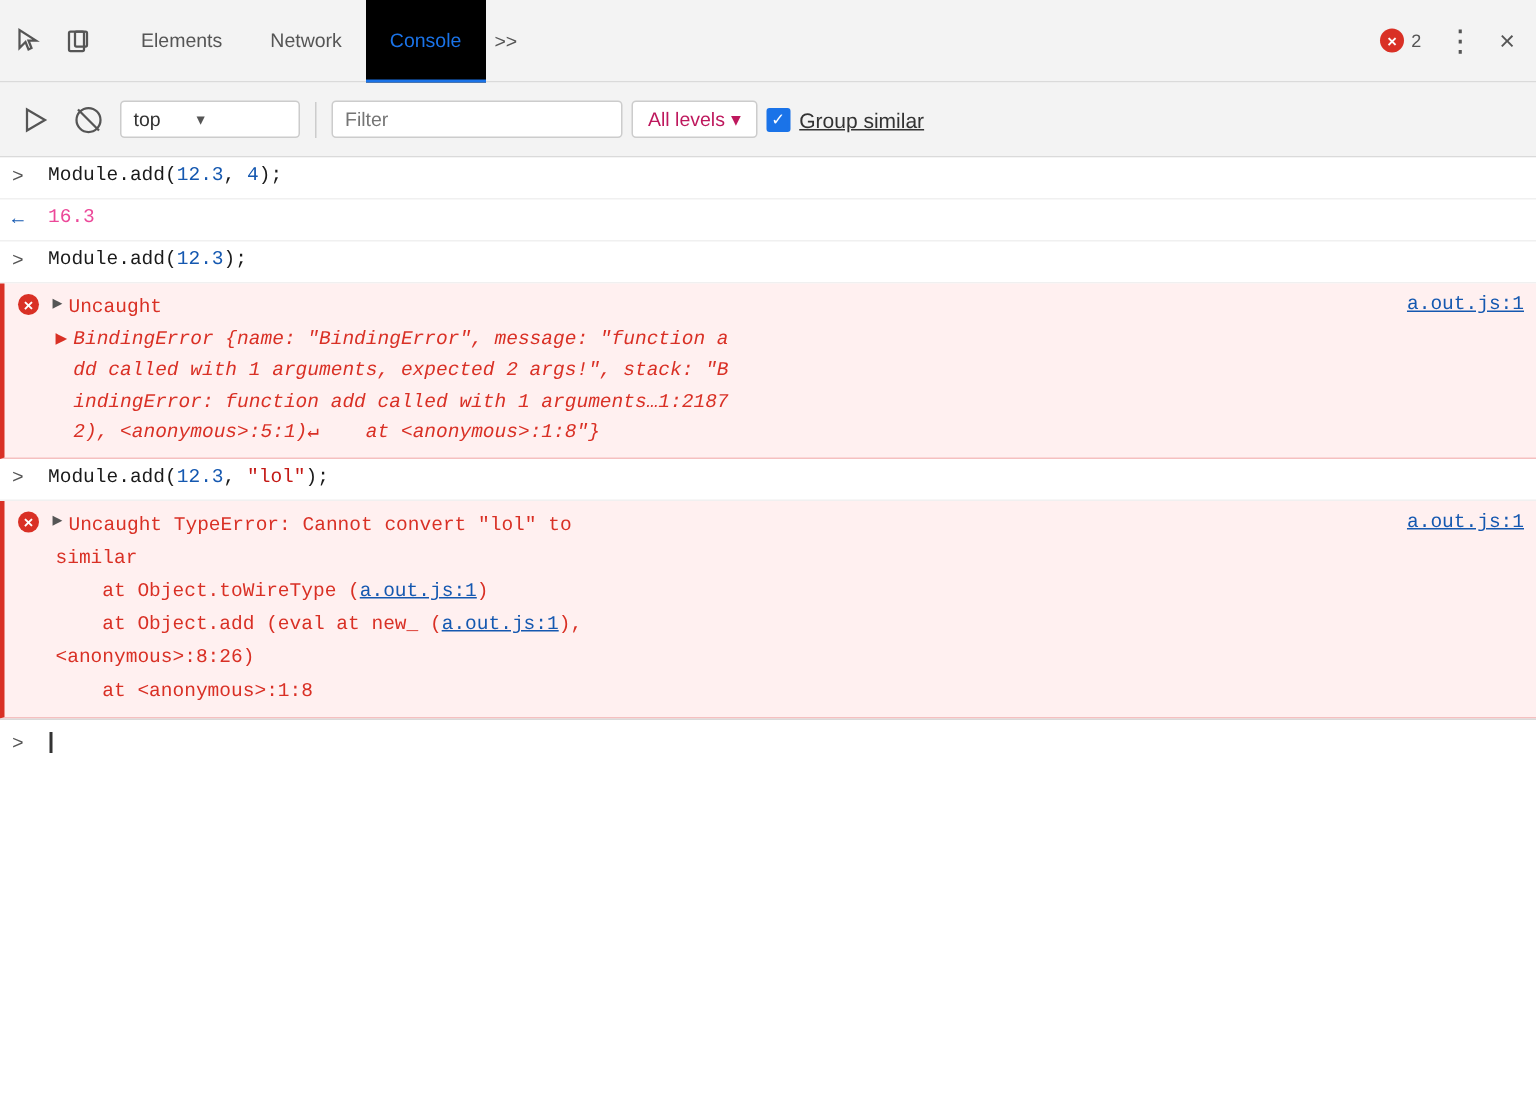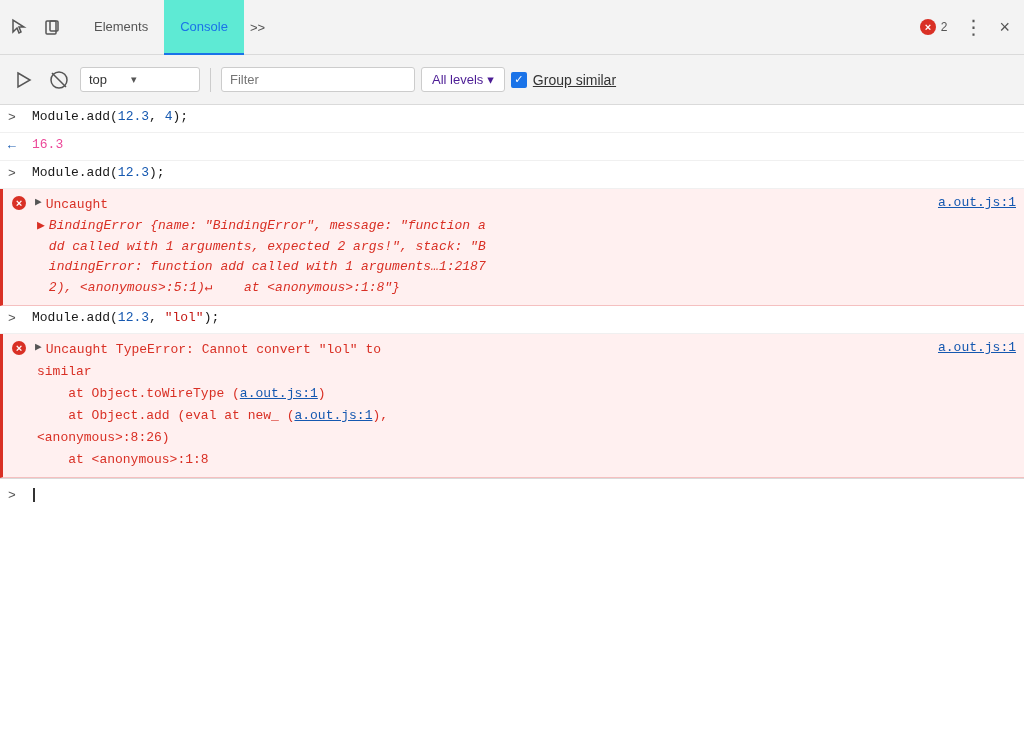--- a/index.html
+++ b/index.html
@@ -45,21 +45,21 @@
       color: #555;
       border-bottom: 2px solid transparent;
       height: 55px;
       display: flex;
       align-items: center;
       white-space: nowrap;
     }
     .tab-item.active {
       color: #1a73e8;
       border-bottom: 2px solid #1a73e8;
-      background: #5eead4;
+      background: #000000;
     }
     .tab-overflow {
       padding: 8px 6px;
       cursor: pointer;
       color: #555;
       font-size: 13px;
       display: flex;
       align-items: center;
     }
     .tab-spacer { flex: 1; }
@@ -148,21 +148,21 @@
     .levels-btn {
       display: flex;
       align-items: center;
       gap: 4px;
       border: 1px solid #ccc;
       border-radius: 3px;
       background: #fff;
       padding: 4px 10px;
       cursor: pointer;
       font-size: 13px;
-      color: #4c1d95;
+      color: #be185d;
     }
     .checkbox-group {
       display: flex;
       align-items: center;
       gap: 6px;
       cursor: pointer;
     }
     .checkbox-icon {
       width: 16px;
       height: 16px;
@@ -309,20 +309,23 @@
     <button class="icon-btn" title="Toggle device toolbar">
       <svg class="svg-icon" viewBox="0 0 18 18" fill="none">
         <rect x="2" y="3" width="10" height="13" rx="1" stroke="#555" stroke-width="1.5"></rect>
         <rect x="6" y="3" width="8" height="10" rx="1" stroke="#555" stroke-width="1.5"></rect>
       </svg>
     </button>
   </div>
 
   <div class="tab-item">
     <span>Elements</span>
+  </div>
+  <div class="tab-item">
+    <span>Network</span>
   </div>
   <div class="tab-item active">
     <span>Console</span>
   </div>
   <div class="tab-overflow">
     <span>&gt;&gt;</span>
   </div>
 
   <div class="tab-spacer"></div>
 

